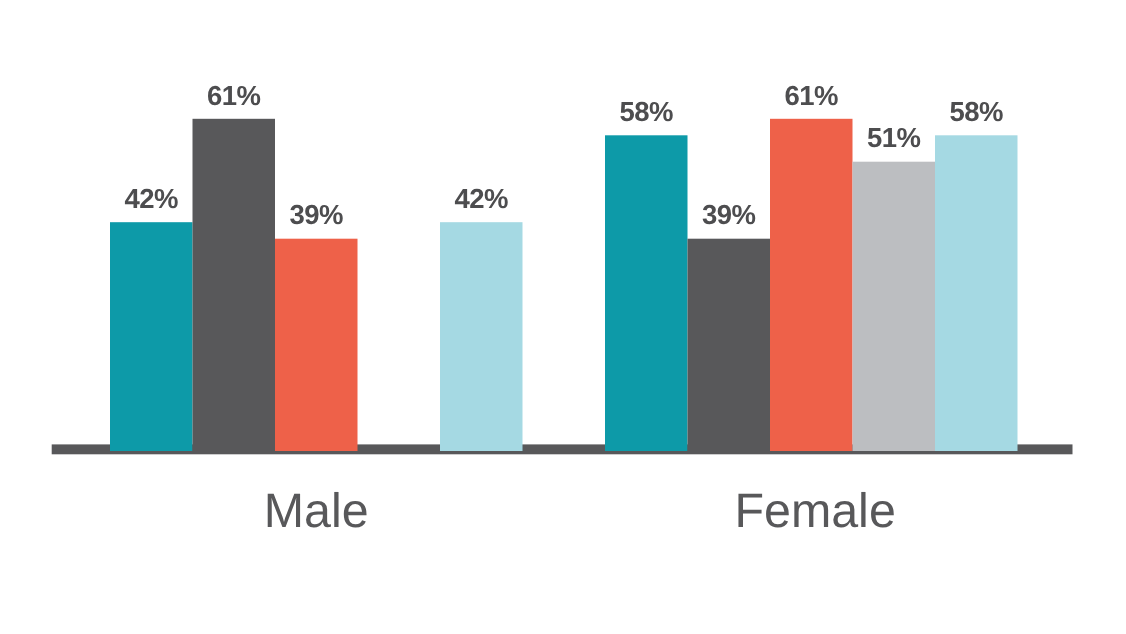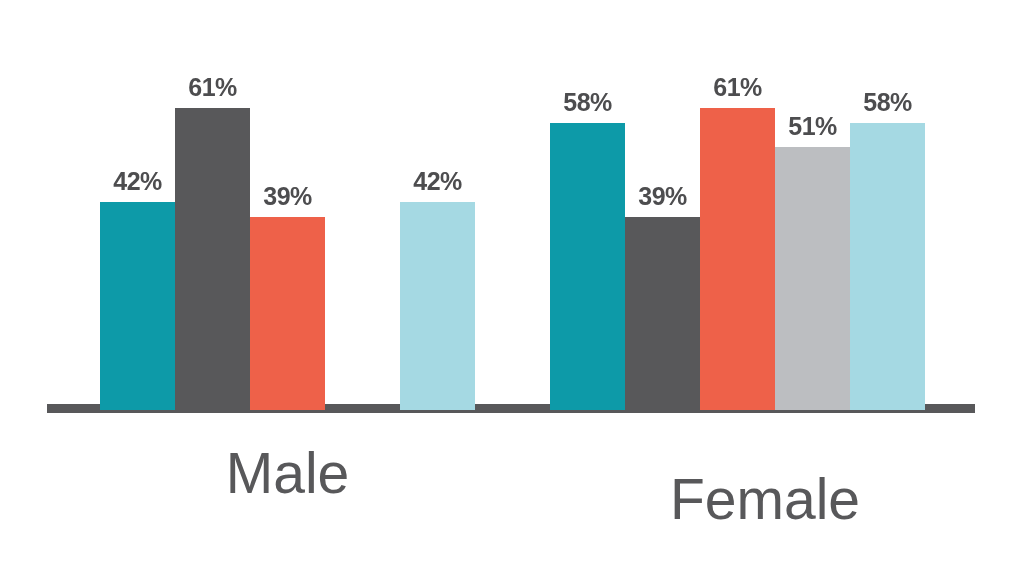--- a/index.html
+++ b/index.html
@@ -64,37 +64,36 @@
     font-size: 25px;
     font-weight: bold;
     color: #4d4d4f;
     white-space: nowrap;
     letter-spacing: -0.5px;
   }
 
   .group-label {
     position: absolute;
     top: 440px;
-    font-size: 57px;
+    font-size: 44px;
     font-weight: 400;
     color: #58585a;
     text-align: center;
     white-space: nowrap;
     letter-spacing: 0px;
   }
 
   #group-label-0 {
     left: 100px;
     width: 375px;
   }
 
   #group-label-1 {
-    left: 574px;
+    left: 550px;
     width: 382px;
-    margin-top: 26px;
   }
 </style>
 </head>
 <body style="background: rgb(255, 255, 255);">
 
 <div id="chart-root">
 
   <div class="plot-area">
 
     <div class="axis-line" style="left: 47px; width: 928px; background: rgb(88, 88, 90);"></div>

